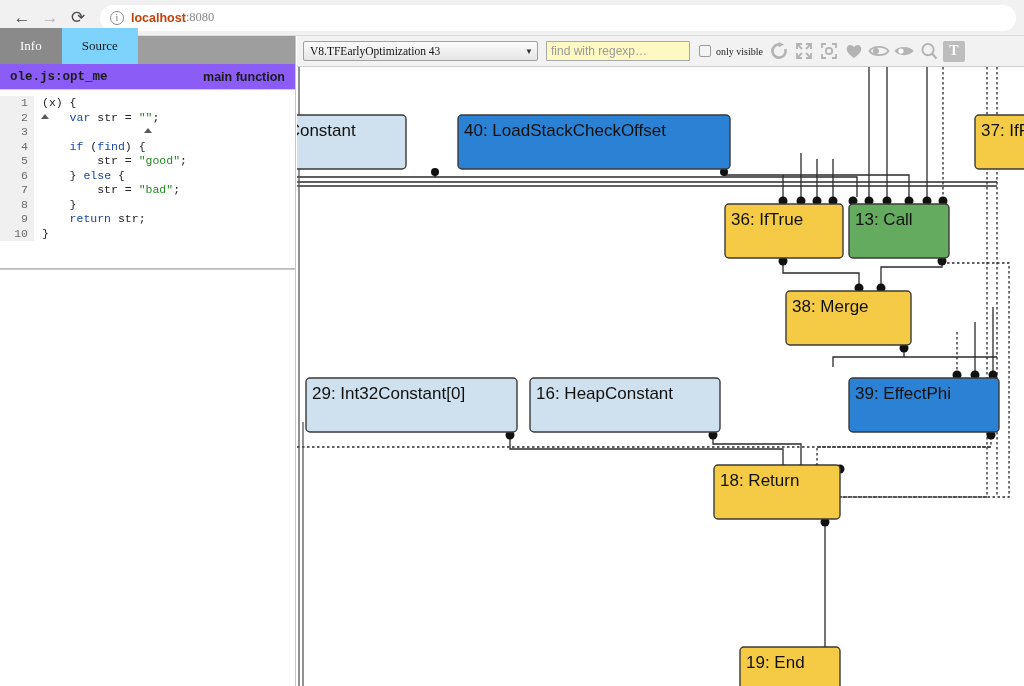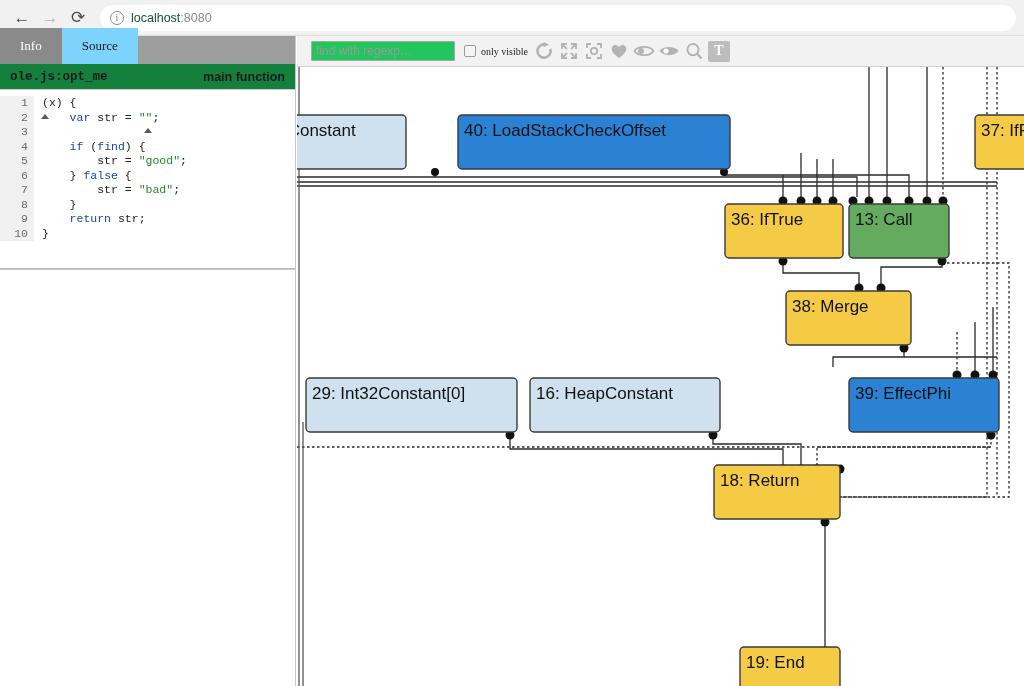--- a/index.html
+++ b/index.html
@@ -45,22 +45,22 @@
     border: 1.3px solid #8a8a8a;
     border-radius: 50%;
     color: #7a7a7a;
     font-size: 10px;
     line-height: 11px;
     text-align: center;
     font-family: "Liberation Serif", serif;
     margin-right: 7px;
     flex: 0 0 auto;
   }
-  #url-host { color: #14532d; }
-  #url-port { color: #8b8b8b; }
+  #url-host { color: #c2410c; font-weight: bold; }
+  #url-port { color: #8b8b8b; font-family: Liberation Serif, serif; }
 
   
   #page { position: absolute; left: 0; top: 36px; width: 1024px; height: 650px; }
 
   
   #left-panel {
     position: absolute; left: 0; top: 0;
     width: 296px; height: 650px;
     background: #ffffff;
     border-right: 1px solid #c8c8c8;
@@ -76,21 +76,21 @@
     display: flex; align-items: center;
     font-size: 13px;
     color: #222;
     font-family: "Liberation Serif", serif;
   }
   .tab.inactive { background: #8a8a8a; color: #ffffff; }
   .tab.active { background: #7dd3fc; color: #1a1a1a; }
 
   #fn-header {
     height: 26px;
-    background: #15803d;
+    background: #8b5cf6;
     border-bottom: 1px solid #cfcfcf;
     display: flex; align-items: center; justify-content: space-between;
     padding: 0 10px;
   }
   #fn-name {
     font-family: "Liberation Mono", monospace;
     font-size: 12.5px; font-weight: bold; color: #1b1b1b;
   }
   #fn-kind {
     font-size: 12.5px; font-weight: bold; color: #1b1b1b; margin-left: 11px;
@@ -158,21 +158,21 @@
     padding: 0 4px 0 6px;
     font-size: 11.5px; color: #111;
     font-family: "Liberation Serif", serif;
   }
   #phase-caret {
     font-size: 8px; color: #333; margin-left: 4px;
   }
   #regexp-input {
     width: 144px; height: 20px;
     margin-left: 8px;
-    background: #22c55e;
+    background: #fef9c3;
     border: 1px solid #a8a8a8;
     border-radius: 1px;
     font-size: 12px;
     color: #111;
     padding: 0 4px;
     font-family: "Liberation Sans", sans-serif;
   }
   #regexp-input::placeholder { color: #9a9a9a; }
   #only-visible-wrap {
     display: flex; align-items: center;
@@ -261,39 +261,43 @@
       <div id="fn-kind">main function</div>
     </div>
 
     <div id="code-area">
       <div id="code-lines">
           <div class="code-line"><span class="ln">1</span><span class="code-text">(x) {</span></div>
           <div class="code-line"><span class="ln">2</span><span class="code-text">    <span class="kw">var</span> str = <span class="str">""</span>;</span></div>
           <div class="code-line"><span class="ln">3</span><span class="code-text"></span></div>
           <div class="code-line"><span class="ln">4</span><span class="code-text">    <span class="kw">if</span> (<span class="kw">find</span>) {</span></div>
           <div class="code-line"><span class="ln">5</span><span class="code-text">        str = <span class="str">"good"</span>;</span></div>
-          <div class="code-line"><span class="ln">6</span><span class="code-text">    } <span class="kw">false</span> {</span></div>
+          <div class="code-line"><span class="ln">6</span><span class="code-text">    } <span class="kw">else</span> {</span></div>
           <div class="code-line"><span class="ln">7</span><span class="code-text">        str = <span class="str">"bad"</span>;</span></div>
           <div class="code-line"><span class="ln">8</span><span class="code-text">    }</span></div>
           <div class="code-line"><span class="ln">9</span><span class="code-text">    <span class="kw">return</span> str;</span></div>
           <div class="code-line"><span class="ln">10</span><span class="code-text">}</span></div>
         </div>
       <div class="caret" style="left:41px; top:24px;"></div>
       <div class="caret" style="left:144px; top:38px;"></div>
 
       <div id="code-bottom-rule"></div>
     </div>
 
     <div id="left-lower"></div>
   </div>
 
   <div id="right-panel">
 
     <div id="graph-toolbar">
 
+      <div id="phase-select">
+        <span>V8.TFEarlyOptimization 43</span>
+        <span id="phase-caret">▼</span>
+      </div>
 
       <input id="regexp-input" type="text" placeholder="find with regexp…" style="">
 
       <div id="only-visible-wrap">
         <span id="only-visible-box"></span>
         <span>only visible</span>
       </div>
 
       <div id="icon-bar">
         <div class="tb-icon">

